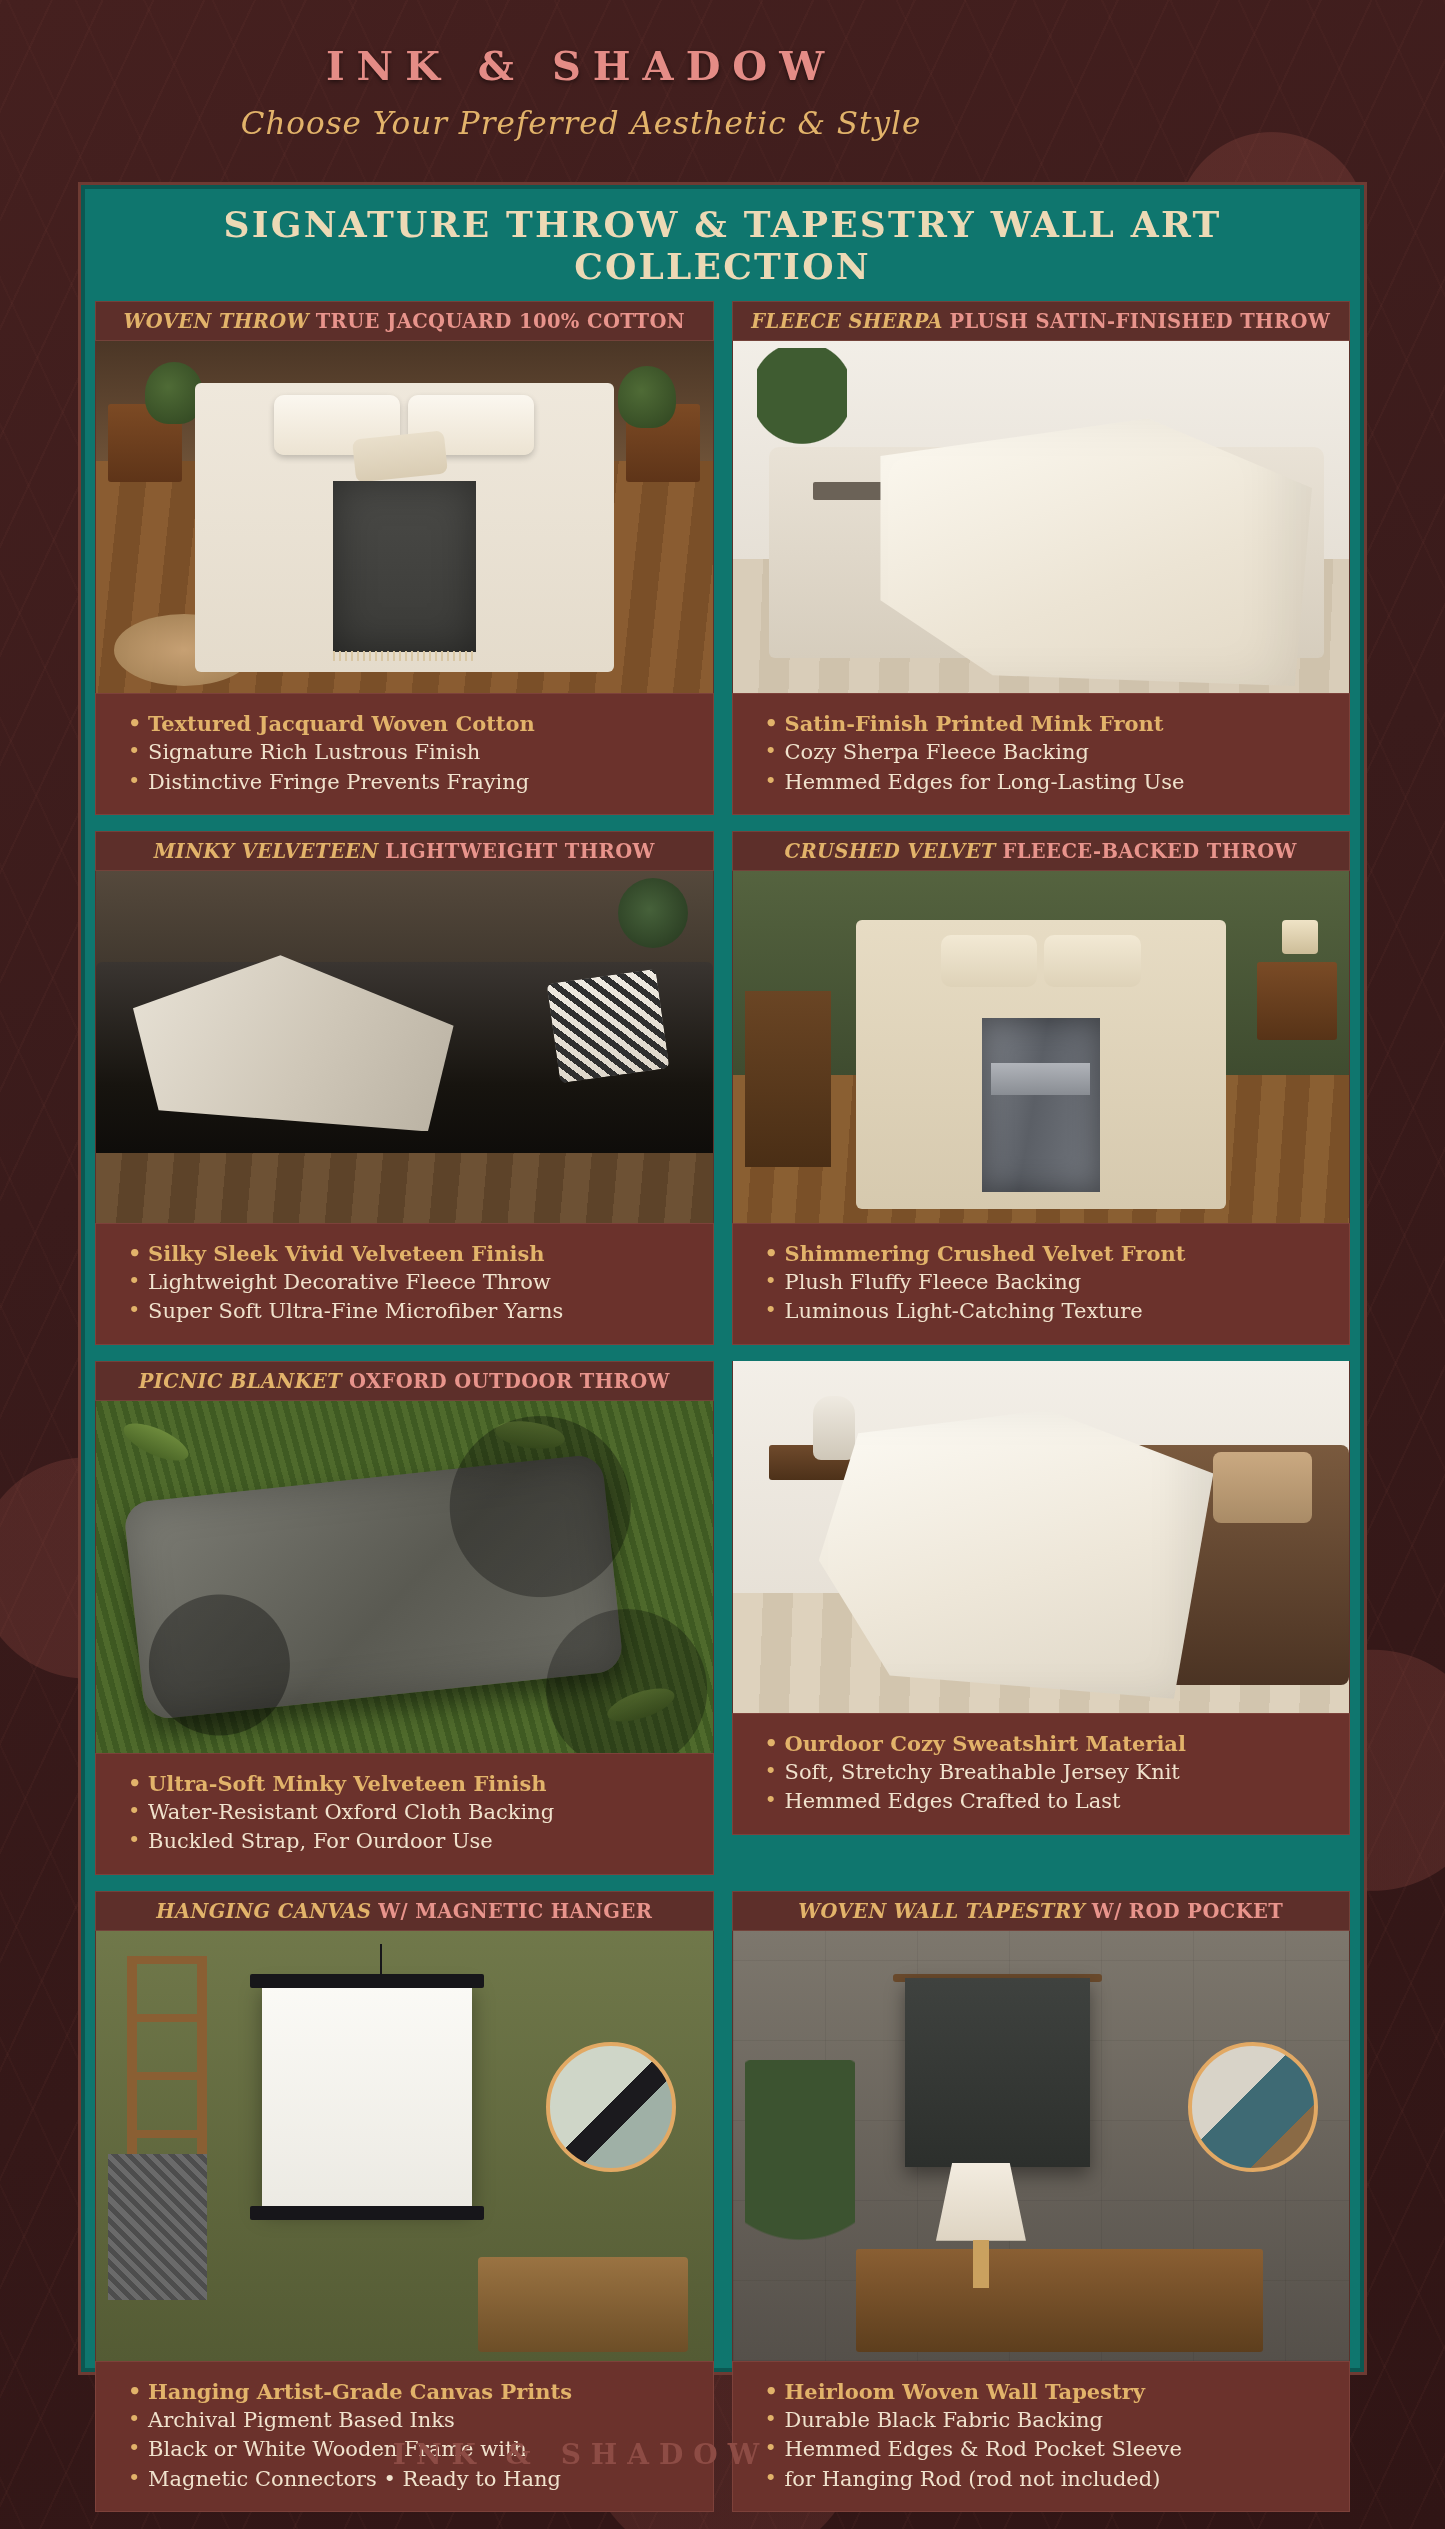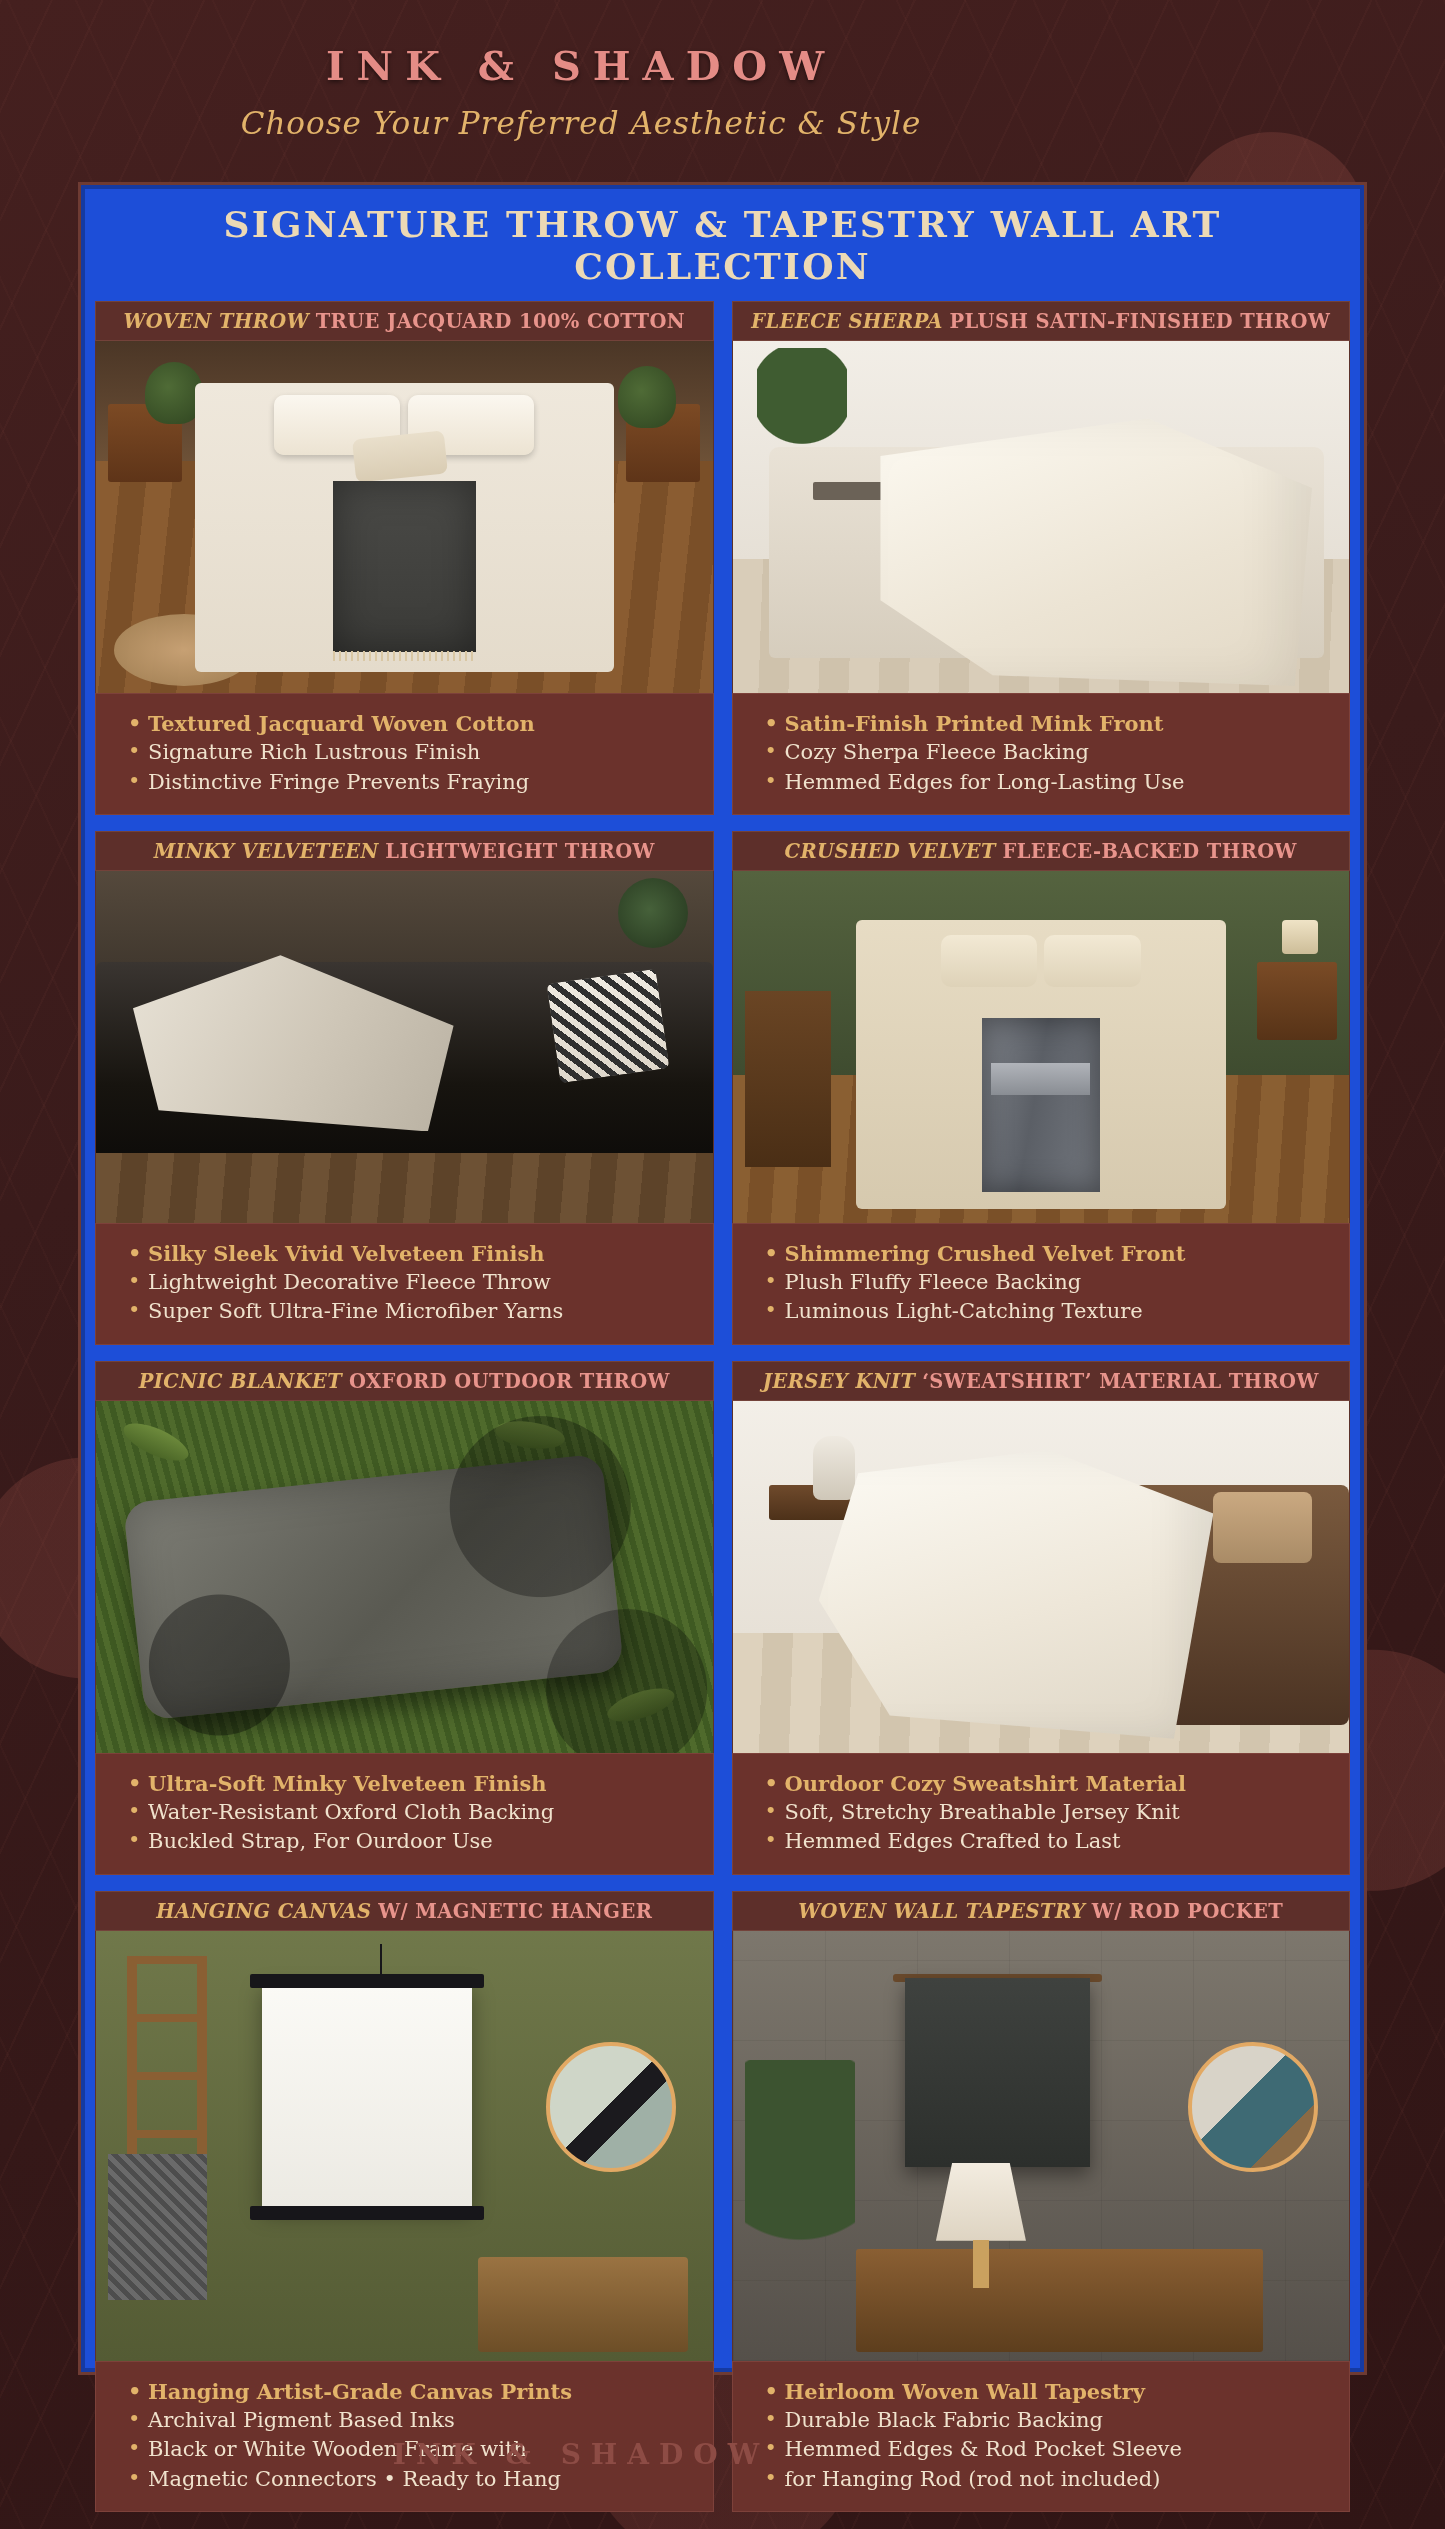--- a/index.html
+++ b/index.html
@@ -54,21 +54,21 @@
     font-size:31px;
     color:#e2b36a;
     letter-spacing:1px;
   }
 
   
   .frame {
     position:absolute;
     left:78px; top:182px;
     width:1289px; height:2193px;
-    background:#1d4ed8;
+    background:#0f766e;
     border:3px solid #6e3b33;
     box-shadow:0 0 0 4px rgba(0,0,0,.25) inset;
     padding:12px 14px 10px 14px;
   }
   .collection-title {
     text-align:center;
     font-family:"DejaVu Serif", serif;
     font-weight:bold;
     font-size:36px;
     letter-spacing:2.2px;
@@ -454,24 +454,20 @@
         <div class="bullets">
           <ul>
             <li class="first">Ultra-Soft Minky Velveteen Finish</li>
             <li>Water-Resistant Oxford Cloth Backing</li>
             <li>Buckled Strap, For Ourdoor Use</li>
           </ul>
         </div>
       </div>
 
       <div class="cell">
-        <div class="cell-head">
-          <span class="k">JERSEY KNIT</span>
-          <span class="v">‘SWEATSHIRT’ MATERIAL THROW</span>
-        </div>
         <div class="photo">
           <div class="sc jersey">
             <div class="wallj"></div>
               <div class="floorj"></div>
             <div class="sofaj"></div>
               <div class="pillowj"></div>
             <div class="tablej"></div>
               <div class="vasej"></div>
             <div class="drapej"></div>
           </div>

